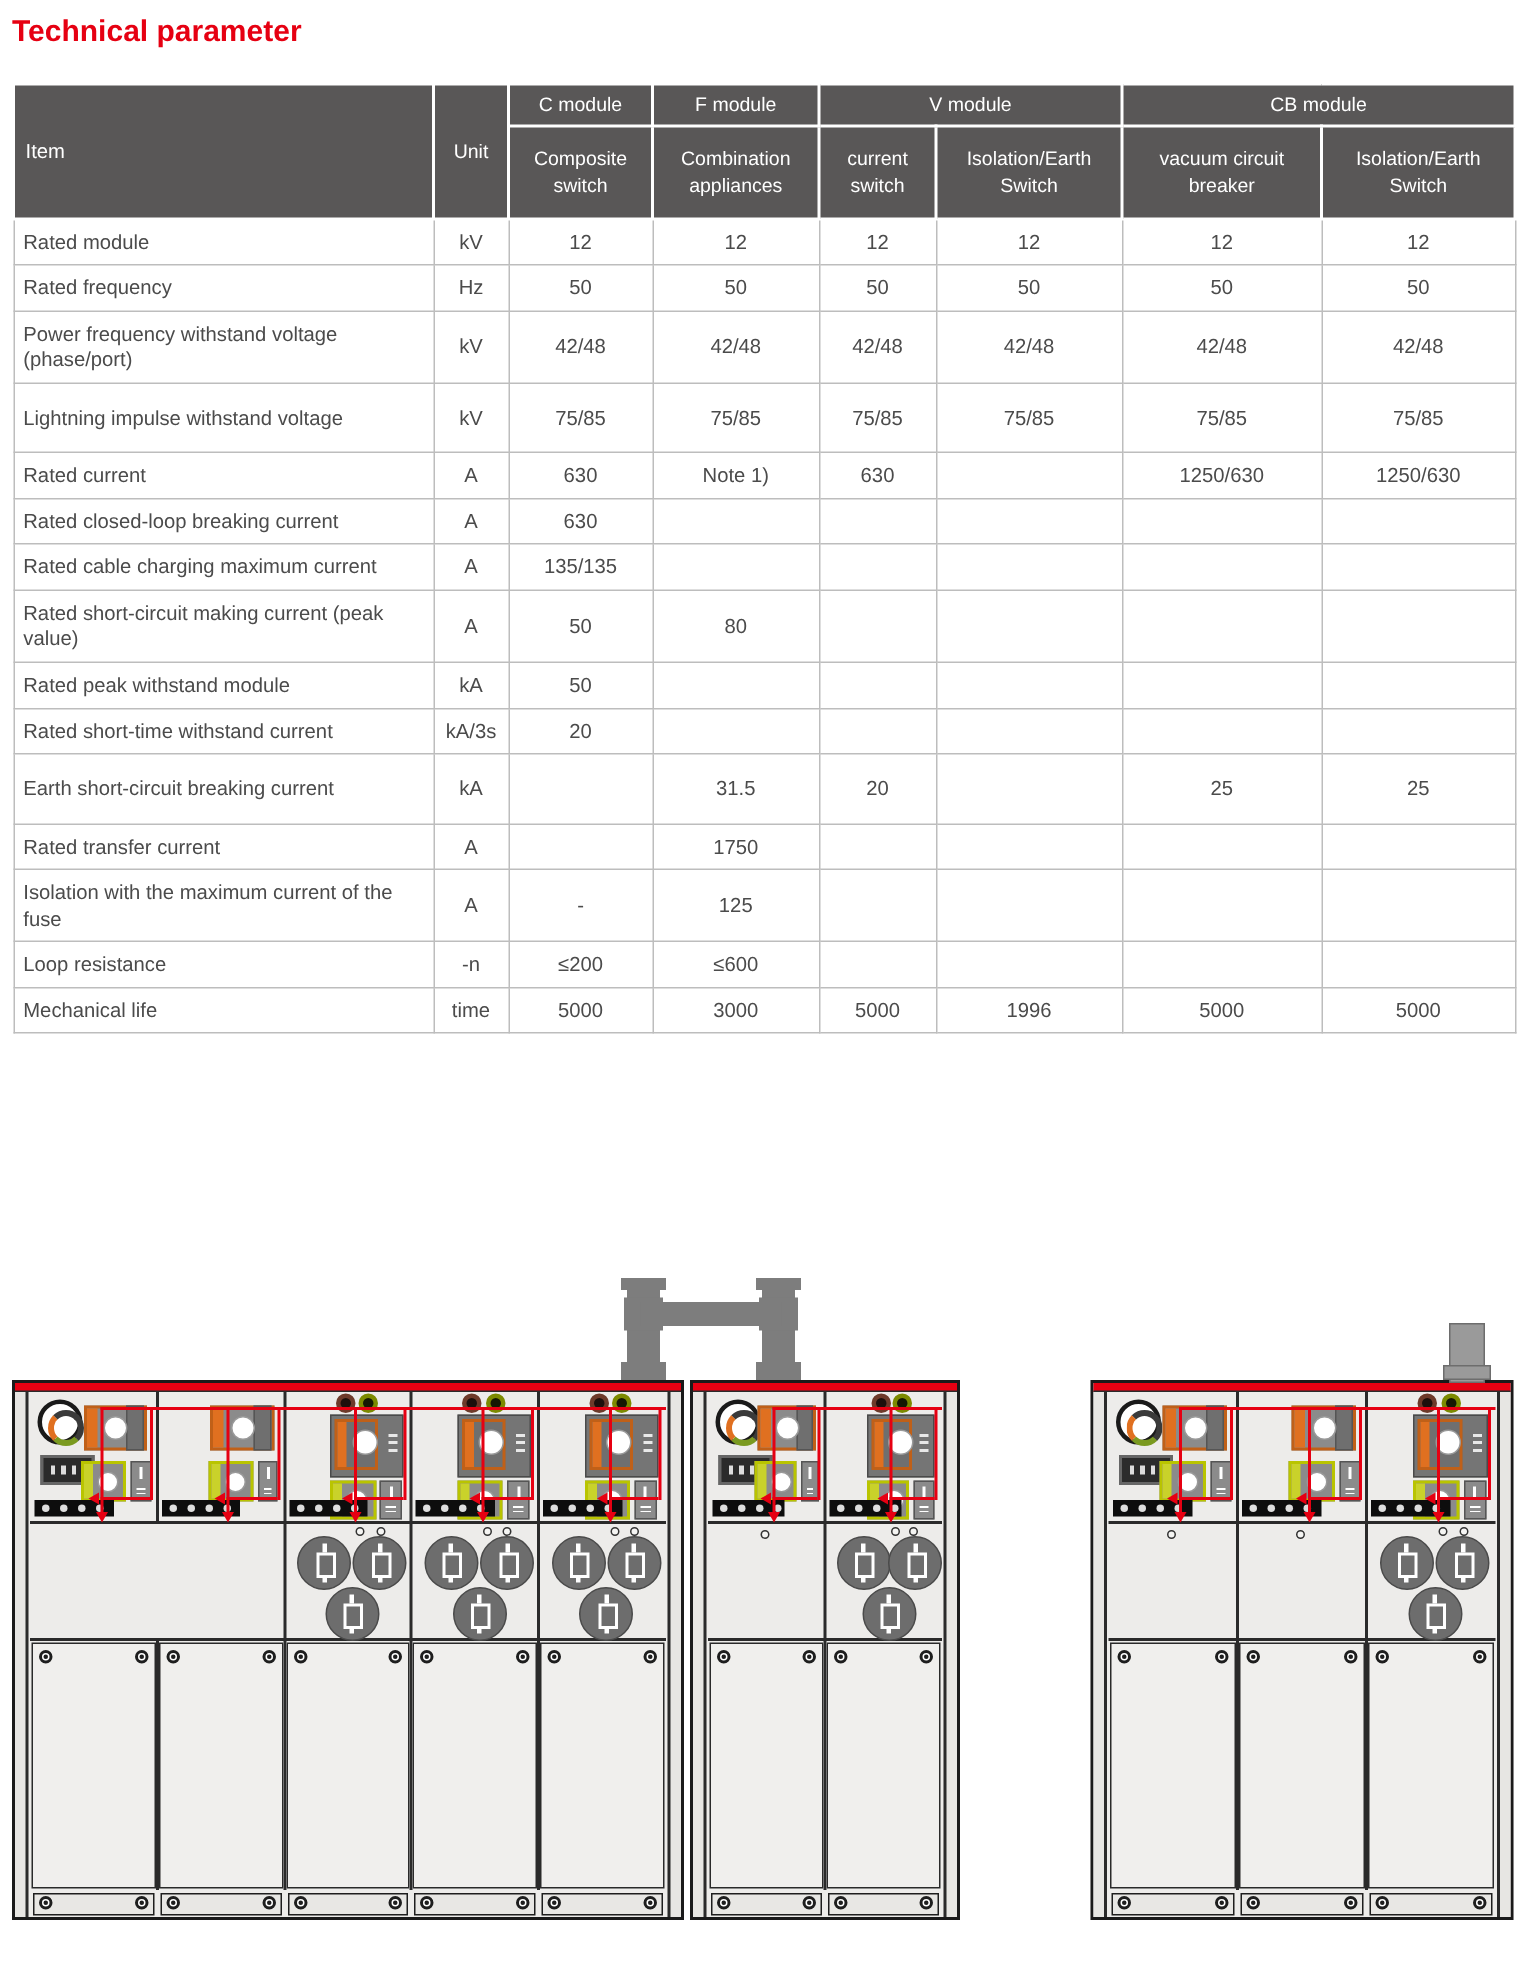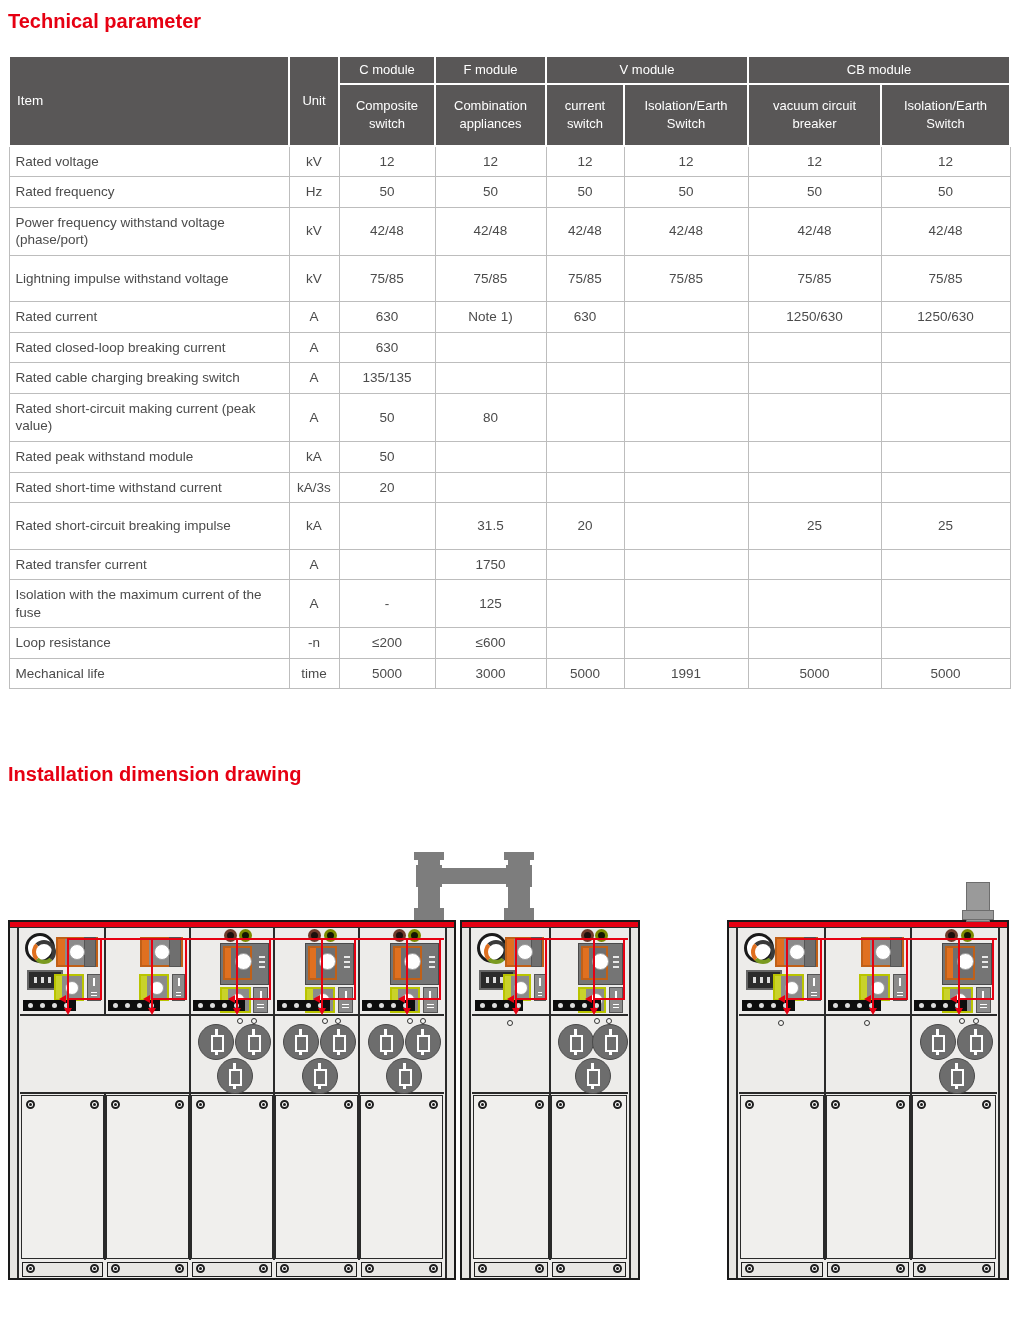--- a/index.html
+++ b/index.html
@@ -102,21 +102,21 @@
             <th style="height: 52px;">Composite switch</th>
             <th style="height: 52px;">Combination appliances</th>
             <th style="height: 52px;">current switch</th>
             <th style="height: 52px;">Isolation/Earth Switch</th>
             <th style="height: 52px;">vacuum circuit breaker</th>
             <th style="height: 52px;">Isolation/Earth Switch</th>
           </tr>
         </thead>
         <tbody>
           <tr>
-            <td class="item">Rated voltage</td>
+            <td class="item">Rated module</td>
             <td>kV</td>
             <td>12</td>
             <td>12</td>
             <td>12</td>
             <td>12</td>
             <td>12</td>
             <td>12</td>
           </tr>
           <tr>
             <td class="item">Rated frequency</td>
@@ -162,21 +162,21 @@
             <td class="item">Rated closed-loop breaking current</td>
             <td>A</td>
             <td>630</td>
             <td></td>
             <td></td>
             <td></td>
             <td></td>
             <td></td>
           </tr>
           <tr>
-            <td class="item">Rated cable charging breaking switch</td>
+            <td class="item">Rated cable charging maximum current</td>
             <td>A</td>
             <td>135/135</td>
             <td></td>
             <td></td>
             <td></td>
             <td></td>
             <td></td>
           </tr>
           <tr>
             <td class="item">Rated short-circuit making current (peak value)</td>
@@ -202,21 +202,21 @@
             <td class="item">Rated short-time withstand current</td>
             <td>kA/3s</td>
             <td>20</td>
             <td></td>
             <td></td>
             <td></td>
             <td></td>
             <td></td>
           </tr>
           <tr class="tall">
-            <td class="item">Rated short-circuit breaking impulse</td>
+            <td class="item">Earth short-circuit breaking current</td>
             <td>kA</td>
             <td></td>
             <td>31.5</td>
             <td>20</td>
             <td></td>
             <td>25</td>
             <td>25</td>
           </tr>
           <tr>
             <td class="item">Rated transfer current</td>
@@ -247,29 +247,28 @@
             <td></td>
             <td></td>
             <td></td>
           </tr>
           <tr>
             <td class="item">Mechanical life</td>
             <td>time</td>
             <td>5000</td>
             <td>3000</td>
             <td>5000</td>
-            <td>1991</td>
+            <td>1996</td>
             <td>5000</td>
             <td>5000</td>
           </tr>
         </tbody>
       </table>
   </div>
 
-  <h1 class="sec-title" style="left:8px;top:763px;">Installation dimension drawing</h1>
 
   <div id="drawing">
       <div class="cab" style="left: 8px; top: 82px; width: 448px; height: 360px;">
         <div class="redband"></div>
         <div class="rail l"></div>
         <div class="rail r"></div>
         <div class="hline" style="left: 10px; width: 424px; top: 92px; height: 2px;"></div>
         <div class="hline" style="left: 10px; width: 424px; top: 170px; height: 2px;"></div>
         <div class="vdiv" style="left: 93.8px; top: 6px; height: 86px;"></div>
         <div class="vdiv" style="left: 93.8px; top: 172px; height: 166px;"></div>

